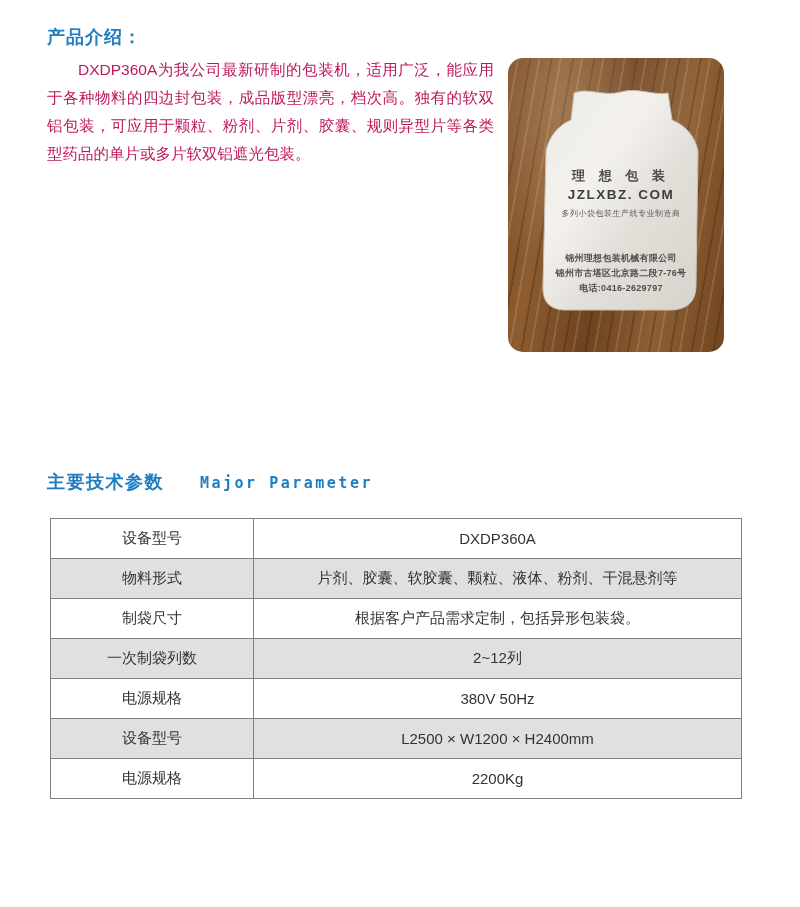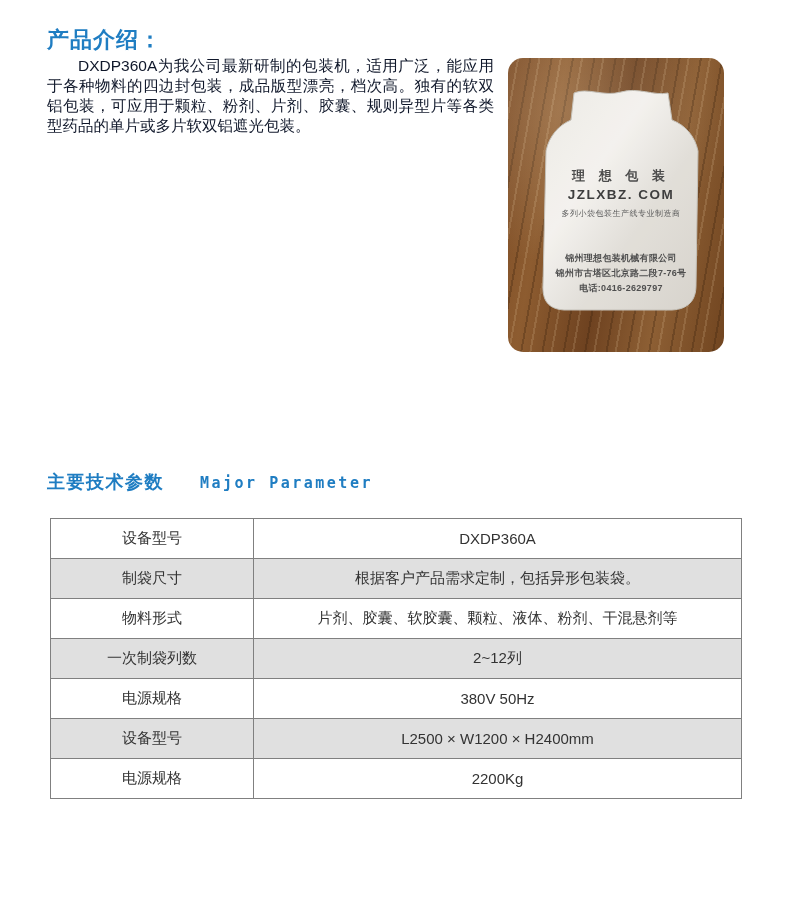--- a/index.html
+++ b/index.html
@@ -5,25 +5,25 @@
   * { margin:0; padding:0; box-sizing:border-box; }
   html, body { width:800px; background:#ffffff; }
   .page {
     position:relative; width:800px; height:907px; background:#ffffff;
     font-family:"Liberation Sans","DejaVu Sans",sans-serif; overflow:hidden;
   }
 
   
   .intro-heading {
     position:absolute; left:47px; top:25px;
-    font-size:22px; font-weight:bold; color:#1f7dc2; letter-spacing:1px;
+    font-size:18px; font-weight:bold; color:#1f7dc2; letter-spacing:1px;
   }
   .intro-text {
     position:absolute; left:47px; top:56px; width:447px;
-    font-size:15.5px; line-height:20px; color:#0f172a;
+    font-size:15.5px; line-height:28px; color:#be185d;
     text-align:justify; text-indent:2em;
   }
 
   
   .photo {
     position:absolute; left:508px; top:58px; width:216px; height:294px;
     border-radius:15px; overflow:hidden;
     background:
       radial-gradient(circle at 30% 18%, rgba(255,240,215,0.20), rgba(0,0,0,0) 55%),
       repeating-linear-gradient(100deg,
@@ -108,26 +108,26 @@
     <span class="cn">主要技术参数</span><span class="en">Major Parameter</span>
   </div>
 
   <table class="spec-table">
     <tbody>
       <tr>
         <td class="label">设备型号</td>
         <td class="value">DXDP360A</td>
       </tr>
       <tr>
+        <td class="label">物料形式</td>
+        <td class="value">片剂、胶囊、软胶囊、颗粒、液体、粉剂、干混悬剂等</td>
+      </tr>
+      <tr>
         <td class="label">制袋尺寸</td>
         <td class="value">根据客户产品需求定制，包括异形包装袋。</td>
-      </tr>
-      <tr>
-        <td class="label">物料形式</td>
-        <td class="value">片剂、胶囊、软胶囊、颗粒、液体、粉剂、干混悬剂等</td>
       </tr>
       <tr>
         <td class="label">一次制袋列数</td>
         <td class="value">2~12列</td>
       </tr>
       <tr>
         <td class="label">电源规格</td>
         <td class="value">380V 50Hz</td>
       </tr>
       <tr>

